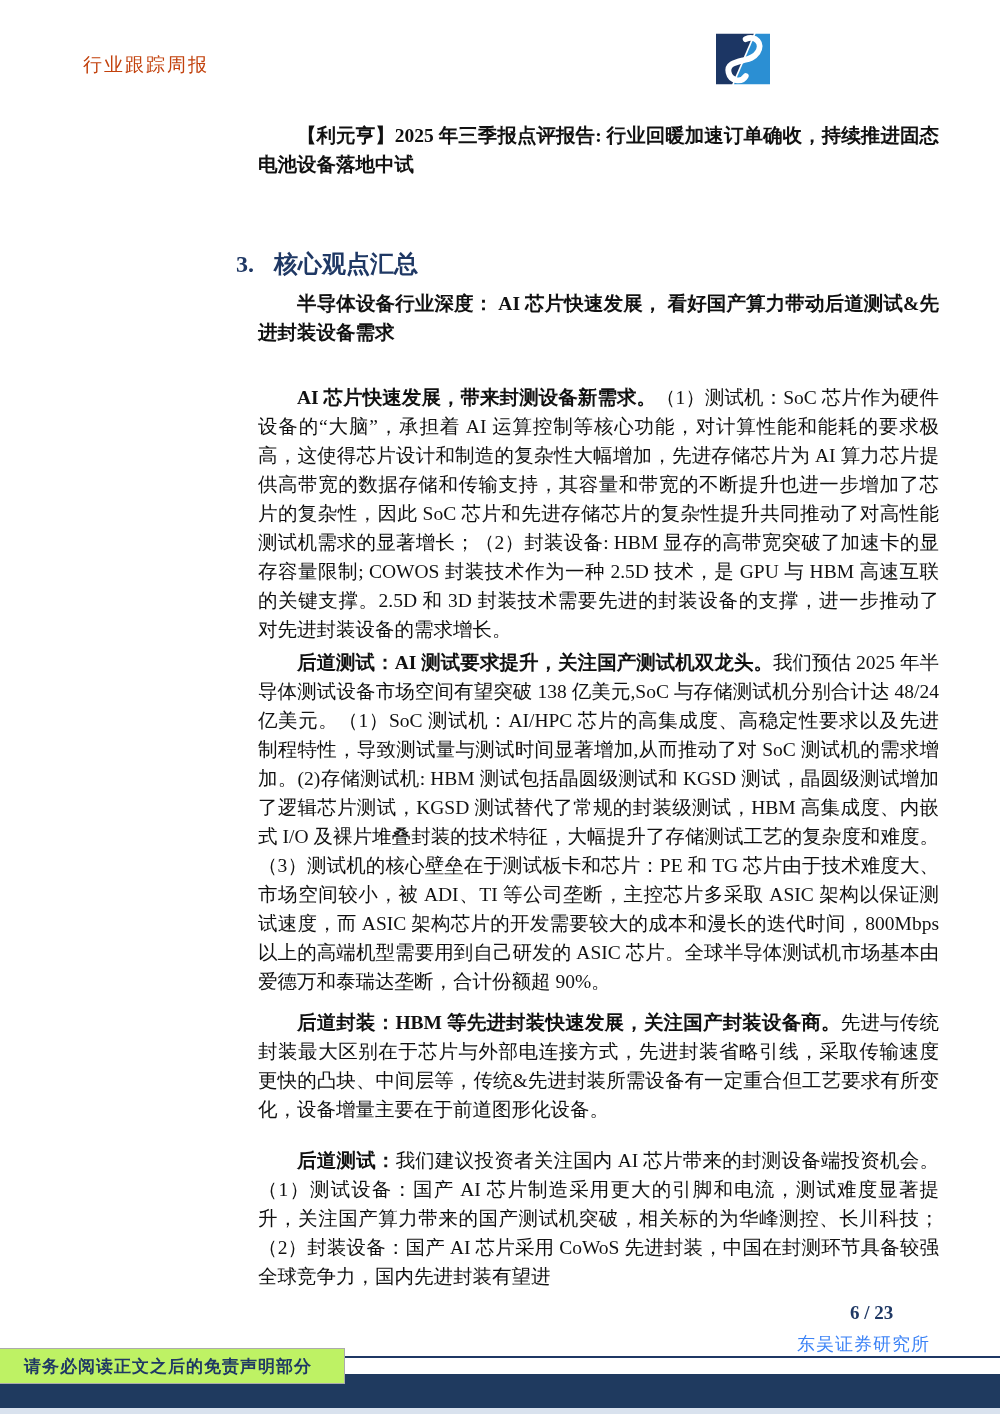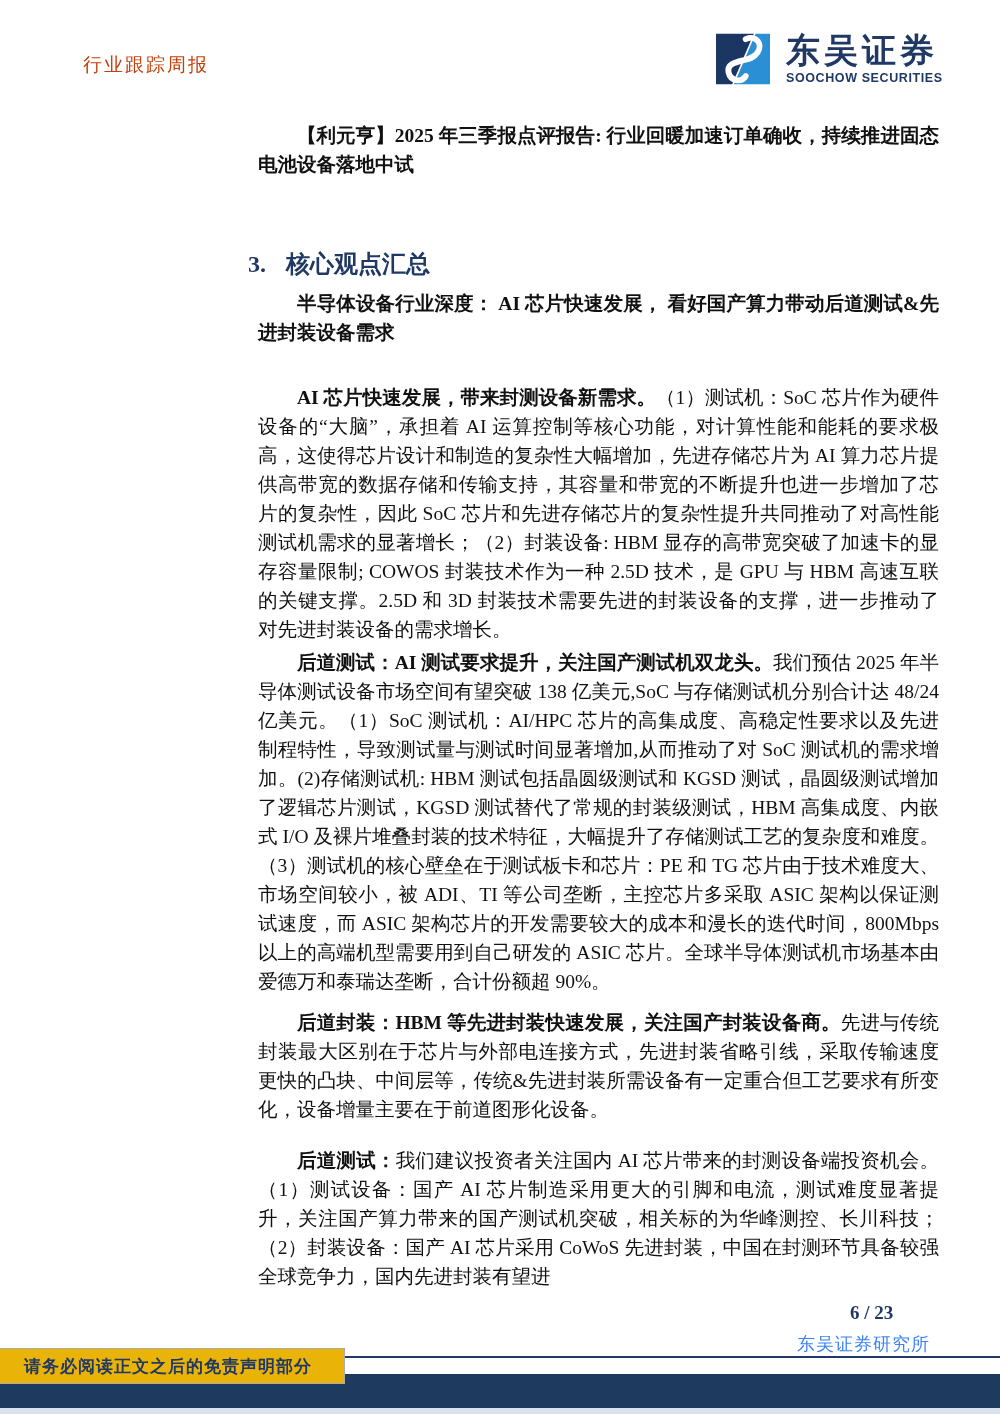--- a/index.html
+++ b/index.html
@@ -25,21 +25,21 @@
     font-family:"Liberation Sans","DejaVu Sans",sans-serif;margin-top:2px;white-space:nowrap;
   }
   
   .block{
     position:absolute;left:258px;width:681px;
     font-size:19.5px;line-height:29px;text-align:justify;
   }
   .indent{text-indent:2em;}
   .intro{top:121px;font-weight:bold;}
   .section-heading{
-    position:absolute;left:248px;top:248px;color:#1F3864;font-weight:bold;
+    position:absolute;left:236px;top:248px;color:#1F3864;font-weight:bold;
     font-size:24px;line-height:32px;
   }
   .section-heading .num{display:inline-block;margin-right:20px;}
   .p1{top:289px;font-weight:bold;}
   .p2{top:383px;}
   .p3{top:648px;font-family:Liberation Serif, serif;}
   .p4{top:1008px;}
   .p5{top:1146px;}
   .block b{font-weight:bold;}
   
@@ -49,21 +49,21 @@
   }
   .institute{
     position:absolute;left:760px;top:1332px;width:170px;text-align:right;
     font-size:18px;color:#3b82f6;letter-spacing:1px;
   }
   .footer-rule{
     position:absolute;left:0;top:1356px;width:1000px;height:2px;background:#1F3864;z-index:1;
   }
   .disclaimer-box{
     position:absolute;left:0;top:1348px;width:344px;height:34px;
-    background:#eab308;border:1px solid #ABABAB;border-left:none;z-index:3;
+    background:#bef264;border:1px solid #ABABAB;border-left:none;z-index:3;
     display:flex;align-items:center;
   }
   .disclaimer-text{
     padding-left:24px;font-size:17px;font-weight:bold;color:#1F3864;letter-spacing:1px;
   }
   .bottom-bar{
     position:absolute;left:0;top:1374px;width:1000px;height:34px;background:#1F3A5F;z-index:2;
   }
   .bottom-strip{
     position:absolute;left:0;top:1408px;width:1000px;height:6px;background:#D9E2EE;z-index:2;
@@ -73,24 +73,20 @@
 <body>
 
 <div class="report-type">行业跟踪周报</div>
 
 <div class="logo">
   <svg class="logo-icon" viewBox="0 0 60 56" xmlns="http://www.w3.org/2000/svg">
     <polygon points="0,0 42,0 18,56 0,56" fill="#1C3664"></polygon>
     <polygon points="60,56 20,56 44,0 60,0" fill="#2B8FD3"></polygon>
     <path d="M33 6 C44 1 53 11 46 21 C42 27 36 28 30 29.5 C20 32 12 34 14 43 C16 52 28 55 33 47" fill="none" stroke="#ffffff" stroke-width="6.5" stroke-linecap="round"></path>
   </svg>
-  <div class="logo-text">
-    <span class="logo-cn">东吴证券</span>
-    <span class="logo-en">SOOCHOW SECURITIES</span>
-  </div>
 </div>
 
 <div class="block intro indent">【利元亨】2025 年三季报点评报告: 行业回暖加速订单确收，持续推进固态电池设备落地中试</div>
 
 <div class="section-heading">
   <span class="num">3.</span><span>核心观点汇总</span>
 </div>
 
 <div class="block p1 indent">
   <b>半导体设备行业深度： AI 芯片快速发展， 看好国产算力带动后道测试&amp;先进封装设备需求</b><span></span>

